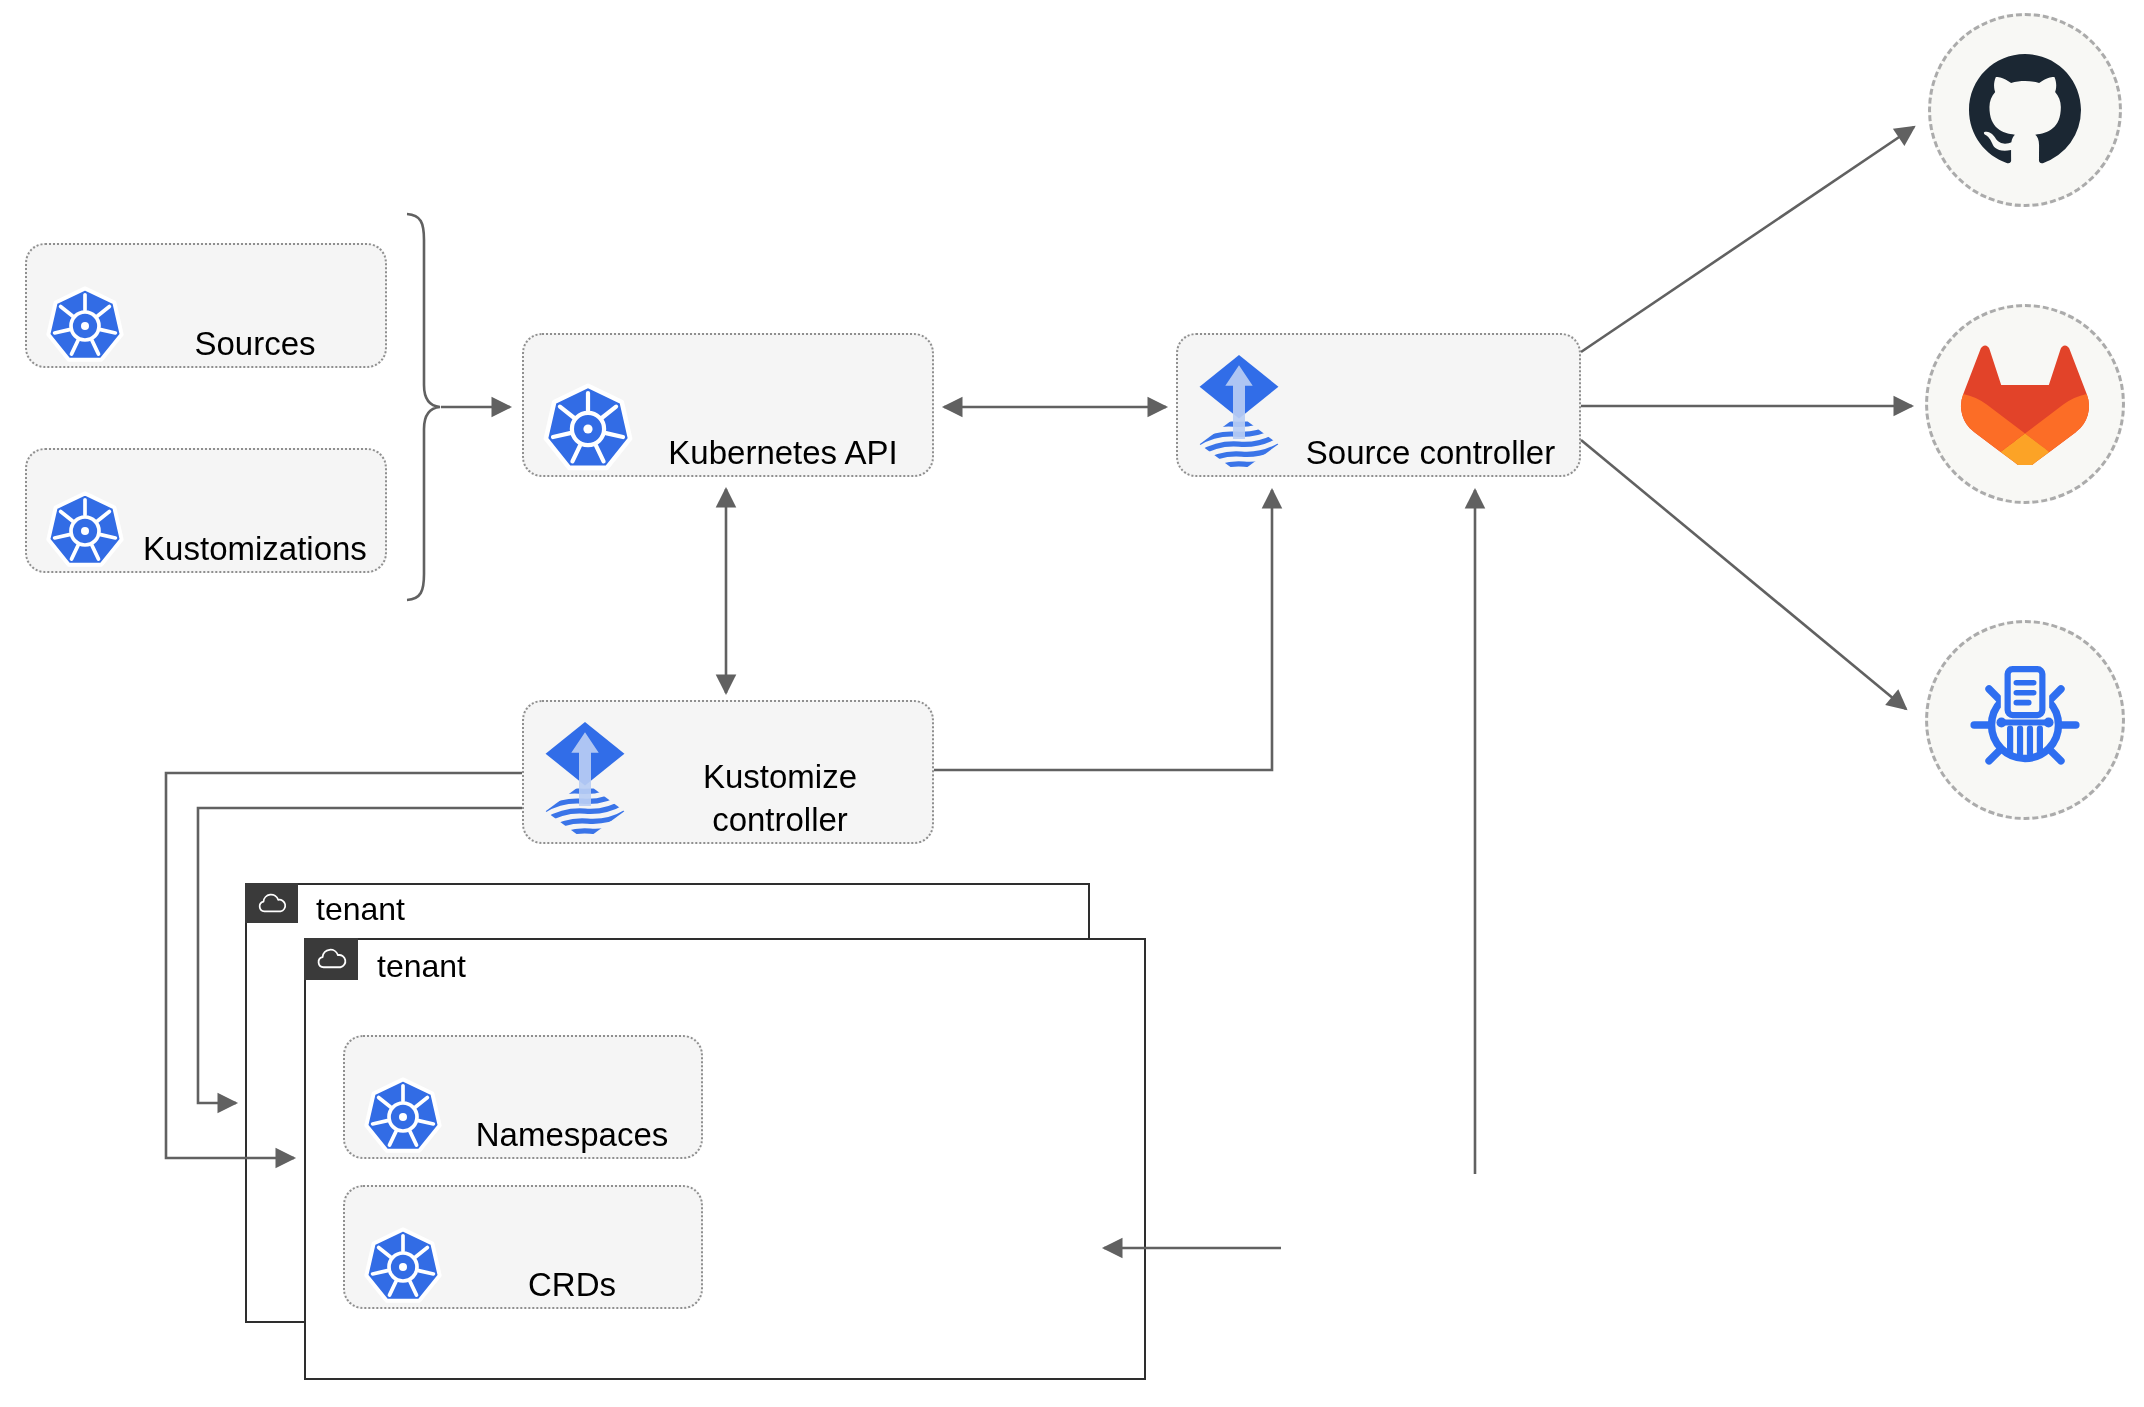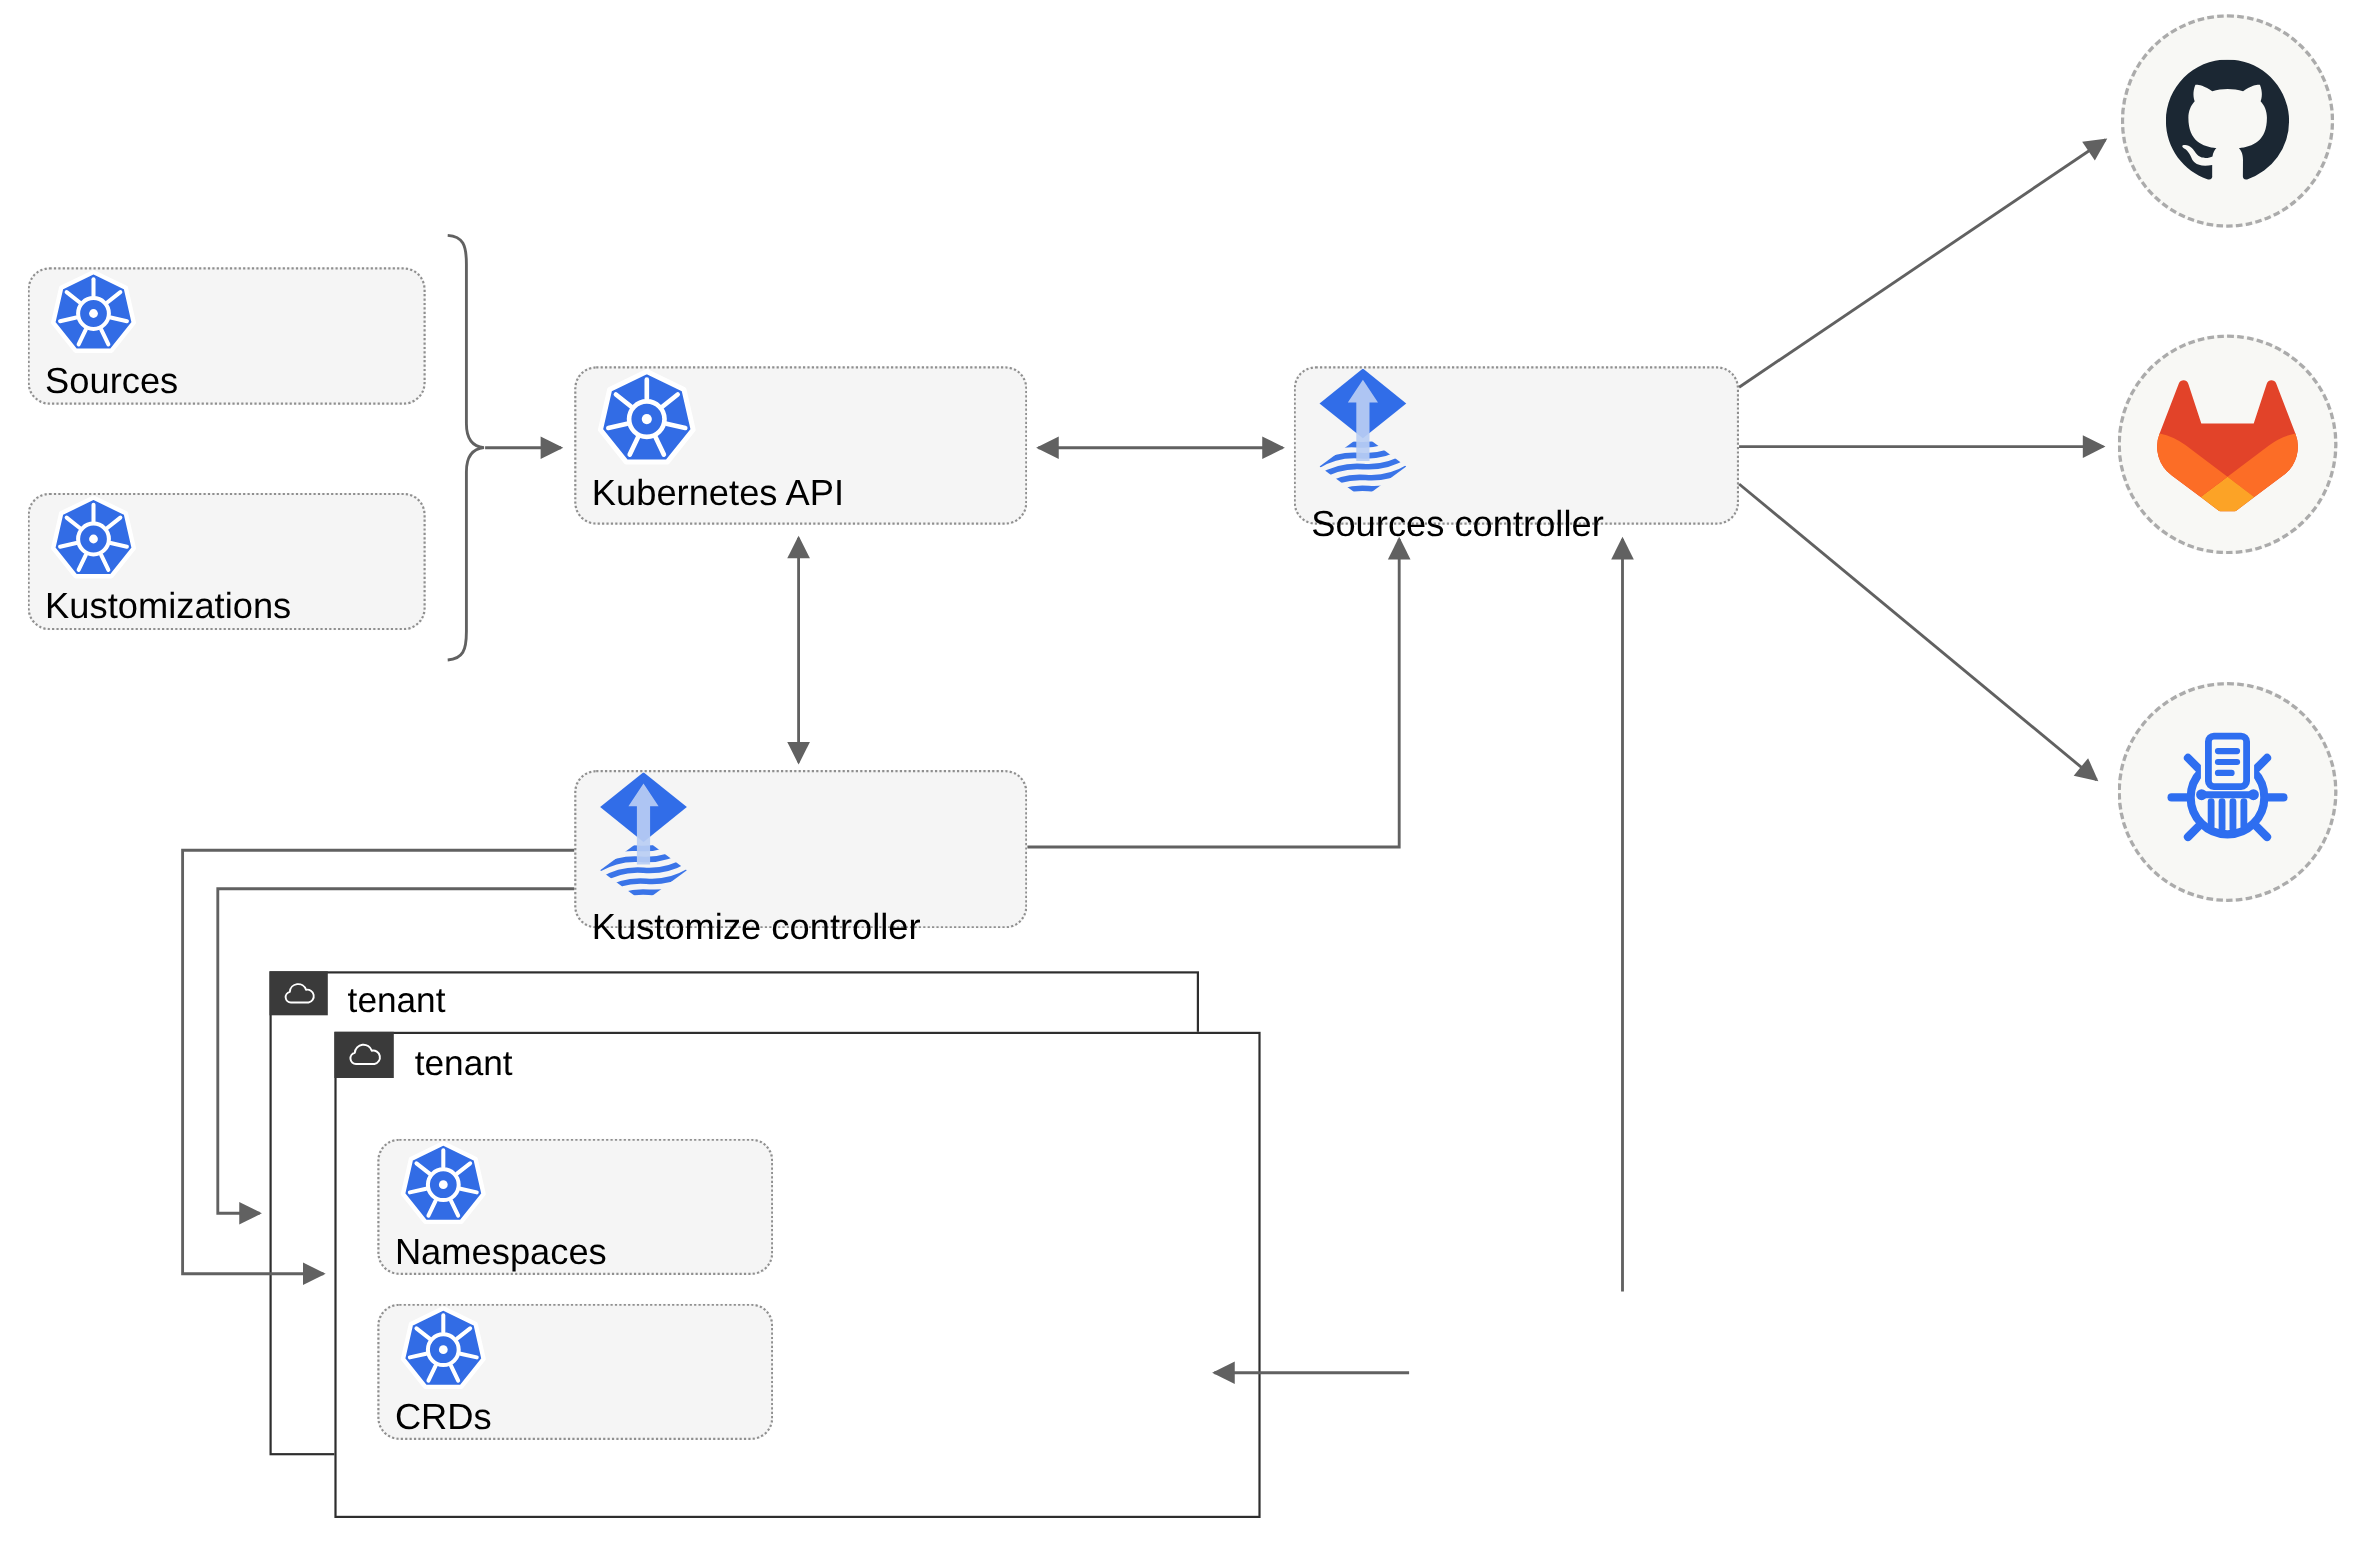--- a/index.html
+++ b/index.html
@@ -1,19 +1,19 @@
 <!DOCTYPE html>
 <html><head>
 <meta charset="utf-8">
 <style>
   html,body{margin:0;padding:0;background:#fff;}
   #canvas{position:relative;width:2144px;height:1407px;background:#ffffff;overflow:hidden;
           font-family:"Liberation Sans",sans-serif;}
   .node{position:absolute;background:#f5f5f5;border:2.5px dotted #8f8f8f;border-radius:20px;
-        display:flex;align-items:flex-start;box-sizing:border-box;color:#111;z-index:3;flex-direction:column;}
+        display:flex;align-items:flex-end;box-sizing:border-box;color:#111;z-index:3;}
   .node .icon{margin-left:18px;flex:0 0 auto;display:flex;align-items:center;}
   .node .label{flex:1 1 auto;text-align:center;padding:0 14px;font-size:33px;line-height:1.3;color:#000;}
   .tenant{position:absolute;background:#ffffff;border:2.5px solid #2e2e2e;box-sizing:border-box;}
   #tenant-back{left:245px;top:883px;width:845px;height:440px;z-index:1;}
   #tenant-front{left:304px;top:938px;width:842px;height:442px;z-index:2;}
   .tab{position:absolute;background:#3a3a3a;display:flex;align-items:center;justify-content:center;}
   #tab-back{left:245px;top:883px;width:53px;height:40px;z-index:2;}
   #tab-front{left:304px;top:938px;width:54px;height:42px;z-index:3;}
   .tenant-label{position:absolute;font-size:32px;color:#000;z-index:3;}
   #tenant-label-back{left:316px;top:891px;}
@@ -175,21 +175,21 @@
       </span>
     <span class="label">Kustomizations</span>
   </div>
 
   <div class="node" id="node-source-controller">
     <span class="icon">
       <svg width="86" height="120">
           <use href="#sym-flux"></use>
         </svg>
       </span>
-    <span class="label">Sources controller</span>
+    <span class="label">Source controller</span>
   </div>
 
   <div class="node" id="node-kustomize-controller">
     <span class="icon">
       <svg width="86" height="120">
           <use href="#sym-flux"></use>
         </svg>
       </span>
     <span class="label">Kustomize controller</span>
   </div>

